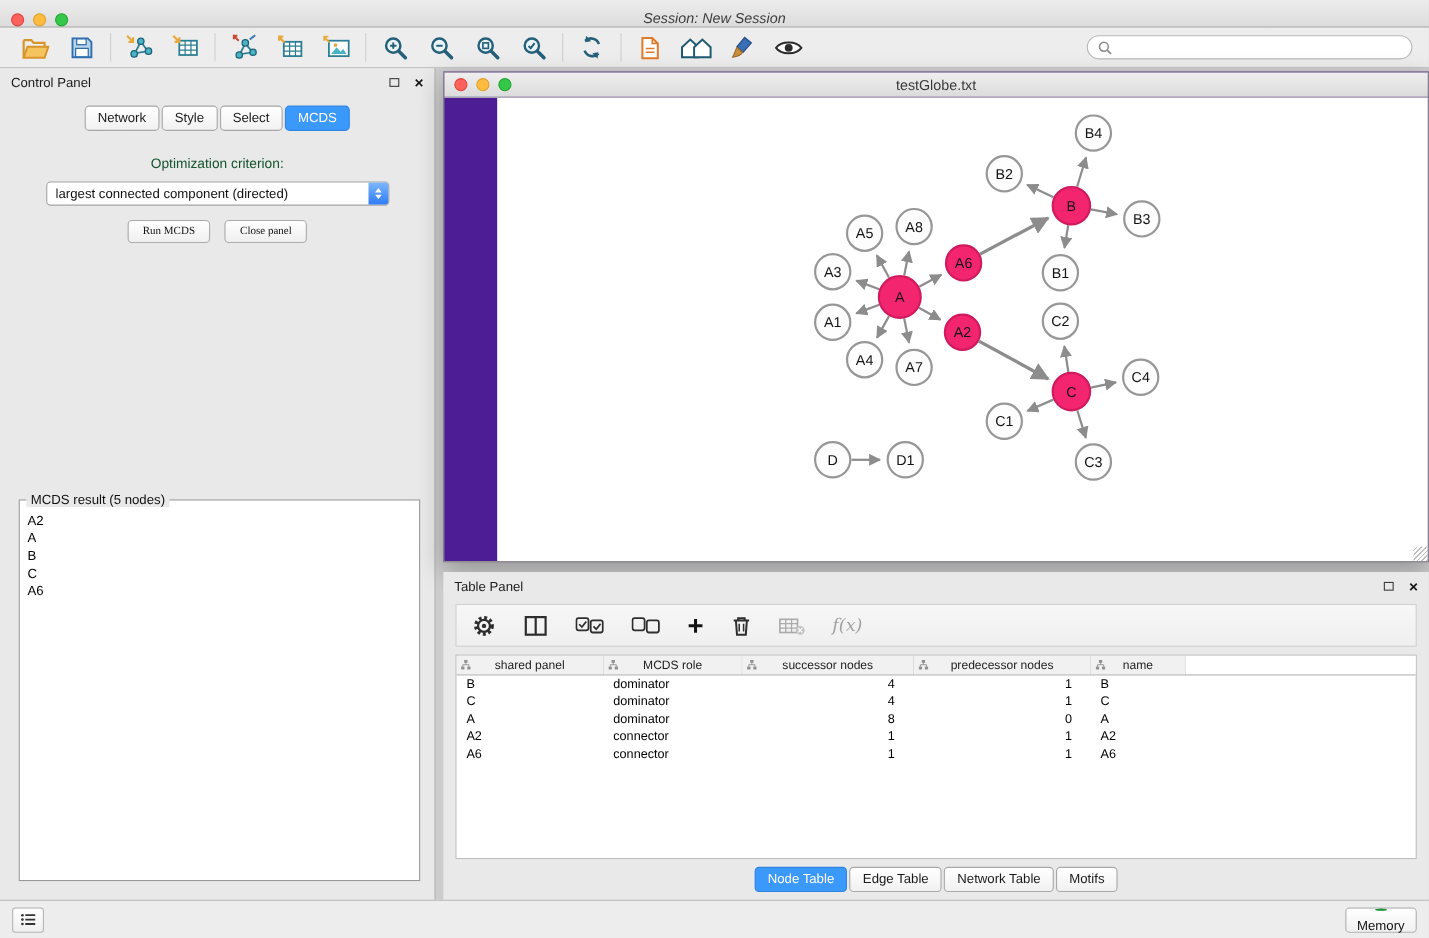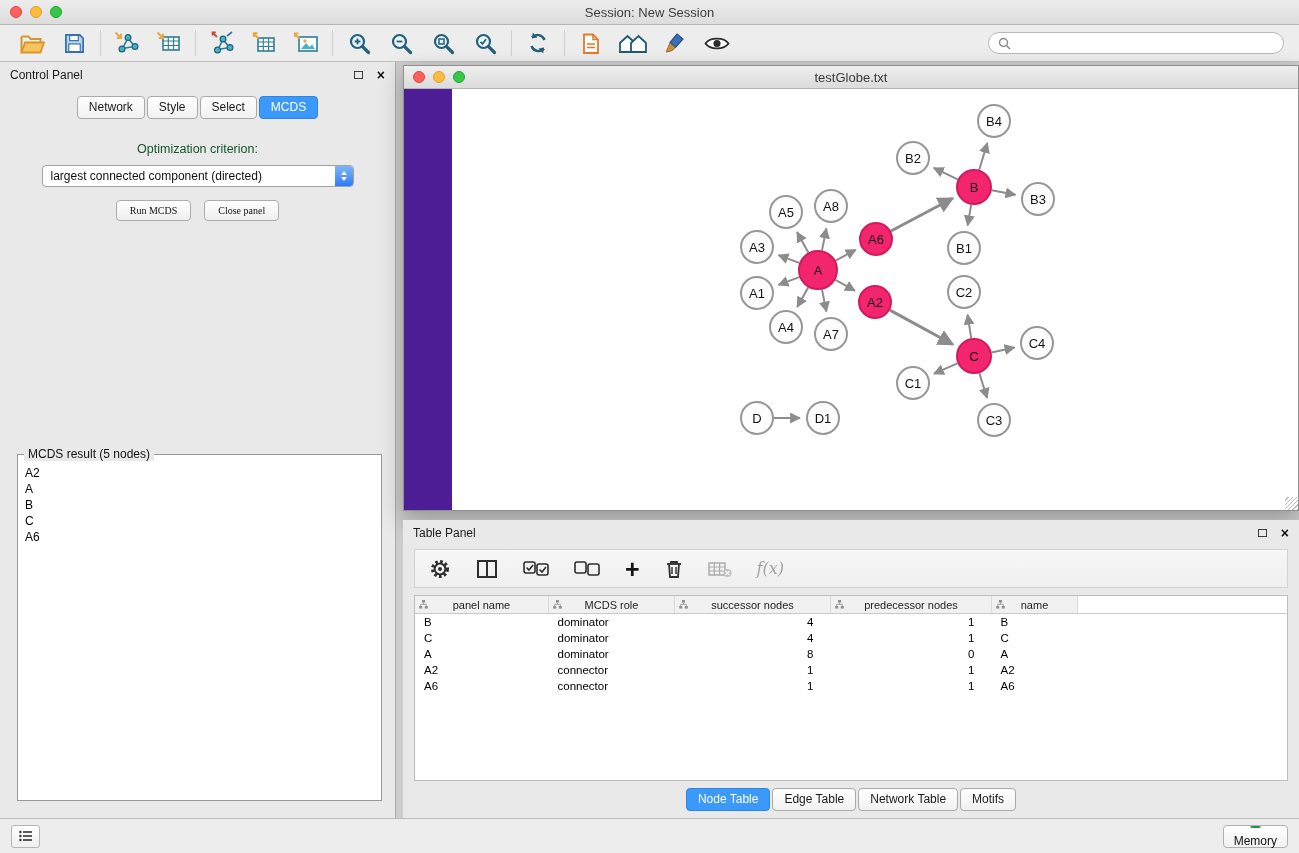--- a/index.html
+++ b/index.html
@@ -7,21 +7,21 @@
   body {
     position:relative; overflow:hidden;
     background:#CDCDCD;
     font-family:"Liberation Sans", sans-serif;
     -webkit-font-smoothing:antialiased;
   }
 
   
   .titlebar { position:absolute; top:0; left:0; width:100%; height:25px;
     background:linear-gradient(#EDEDED,#DCDCDC); border-bottom:1px solid #B6B6B6;
-    display:flex; align-items:center; box-sizing:border-box; z-index:5; }
+    display:flex; align-items:flex-end; box-sizing:border-box; z-index:5;font-style:italic; }
   .traffic { display:flex; gap:8px; margin-left:10px; z-index:2; }
   .dot { width:12px; height:12px; border-radius:50%; box-sizing:border-box; }
   .dot.red { background:#FC615C; border:1px solid #E0443E; }
   .dot.yellow { background:#FDBC40; border:1px solid #DFA023; }
   .dot.green { background:#34C749; border:1px solid #1EA62C; }
   .title-text { position:absolute; left:0; right:0; text-align:center; font-size:13px; color:#3C3C3C; }
 
   
   .toolbar { position:absolute; top:25px; left:0; width:100%; height:37px;
     background:#EDEDED; border-bottom:1px solid #C0C0C0;
@@ -483,21 +483,21 @@
   </div>
   <div class="tp-table-wrap">
     <table>
       <thead>
           <tr>
             <th style="width: 133px;"><span class="th-ico"><svg width="9" height="9" viewBox="0 0 9 9">
                   <rect x="3" y="0" width="3" height="2.6" fill="#909090"></rect>
                   <rect x="0.2" y="6" width="3" height="2.6" fill="#909090"></rect>
                   <rect x="5.8" y="6" width="3" height="2.6" fill="#909090"></rect>
                   <path d="M4.5 2.6v1.7M1.7 6V4.3h5.6V6" stroke="#909090" stroke-width="0.8" fill="none"></path>
-                </svg></span><span class="th-label">panel name</span></th>
+                </svg></span><span class="th-label">shared panel</span></th>
             <th style="width: 125px;"><span class="th-ico"><svg width="9" height="9" viewBox="0 0 9 9">
                   <rect x="3" y="0" width="3" height="2.6" fill="#909090"></rect>
                   <rect x="0.2" y="6" width="3" height="2.6" fill="#909090"></rect>
                   <rect x="5.8" y="6" width="3" height="2.6" fill="#909090"></rect>
                   <path d="M4.5 2.6v1.7M1.7 6V4.3h5.6V6" stroke="#909090" stroke-width="0.8" fill="none"></path>
                 </svg></span><span class="th-label">MCDS role</span></th>
             <th style="width: 155px;"><span class="th-ico"><svg width="9" height="9" viewBox="0 0 9 9">
                   <rect x="3" y="0" width="3" height="2.6" fill="#909090"></rect>
                   <rect x="0.2" y="6" width="3" height="2.6" fill="#909090"></rect>
                   <rect x="5.8" y="6" width="3" height="2.6" fill="#909090"></rect>

